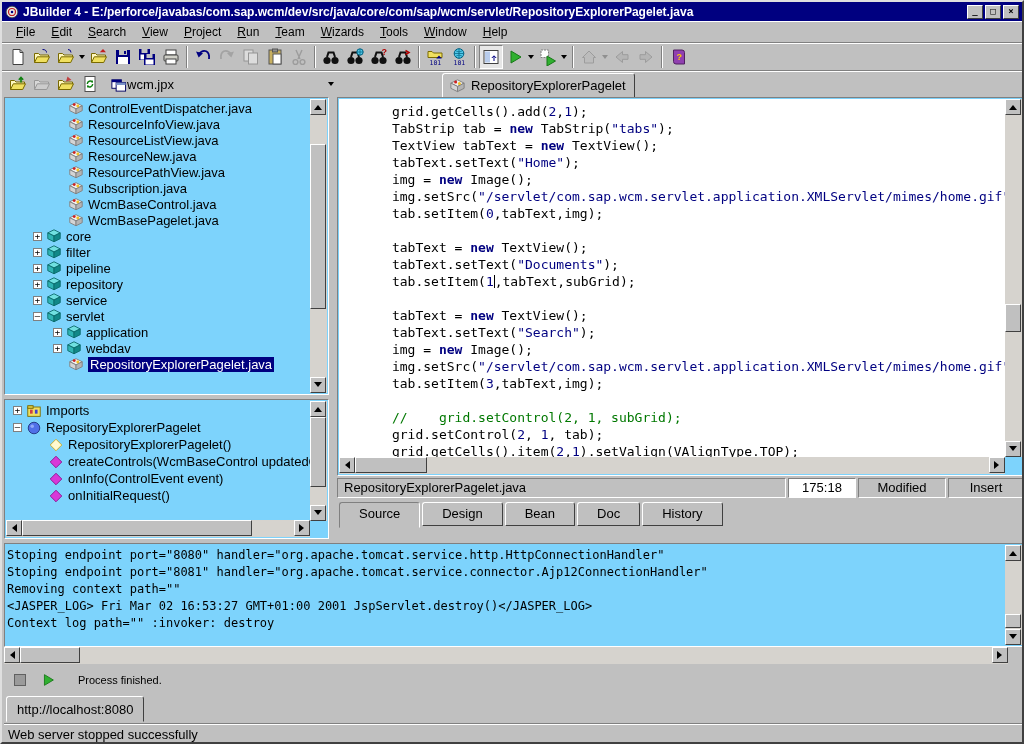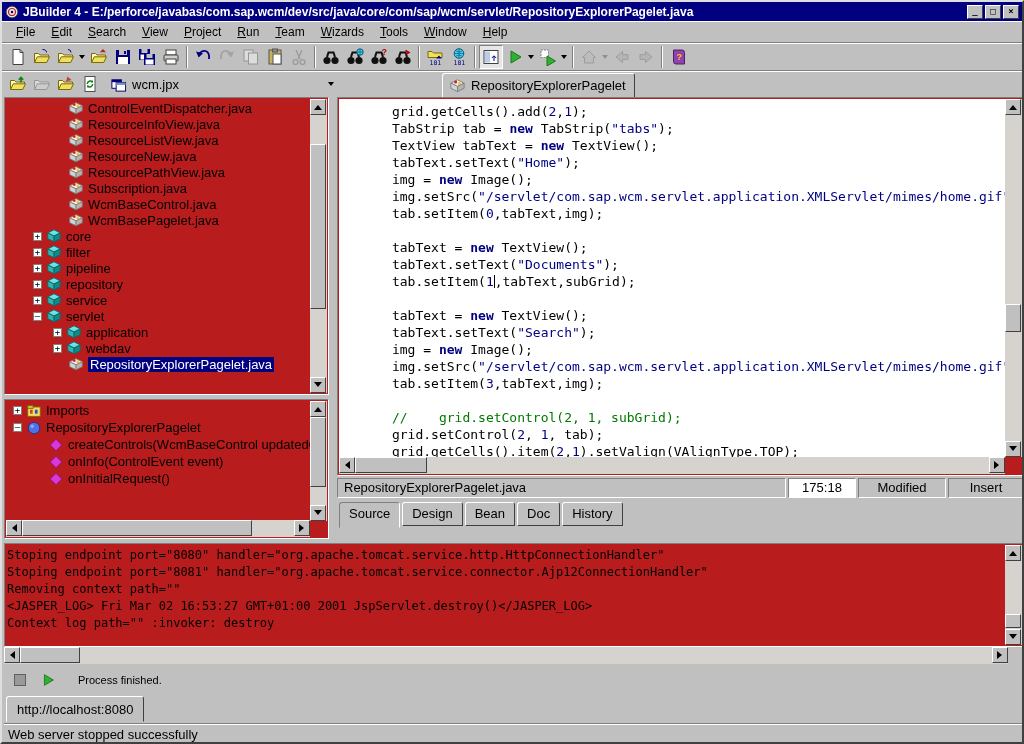--- a/index.html
+++ b/index.html
@@ -31,30 +31,30 @@
           border:1px solid transparent; flex:none; }
   .tbtn.pressed { border-color:#808080 #fff #fff #808080; background:#e6e6e6; }
   .tbtn.disabled svg { filter:grayscale(1) opacity(0.45); }
   .dd { width:0; height:0; border:3px solid transparent; border-top:4px solid #000; margin:3px 2px 0 1px; }
   .dd.disabled { border-top-color:#909090; }
   .tsep { width:2px; height:22px; margin:0 3px; border-left:1px solid #808080; border-right:1px solid #ffffff; flex:none; }
   .icon svg { display:block; }
 
   
   .proj-combo { display:flex; align-items:center; margin-left:8px; width:226px; }
-  .proj-combo .lbl { margin-left:5px; font-size:13px; }
+  .proj-combo .lbl { font-size:13px; }
   .combo-arrow { margin-left:auto; }
 
   
   .file-tab { position:absolute; left:440px; top:2px; height:25px; display:flex; align-items:center; gap:5px;
               padding:0 8px 0 6px; background:#c0c0c0; border:1px solid; border-color:#fff #404040 transparent #fff;
               border-radius:3px 3px 0 0; font-size:13px; }
 
   
-  .pane { position:absolute; background:#b91c1c; border:1px solid; border-color:#808080 #fff #fff #808080; overflow:hidden; }
+  .pane { position:absolute; background:#7dd3fc; border:1px solid; border-color:#808080 #fff #fff #808080; overflow:hidden; }
   #project-tree { left:2px; top:95px; width:325px; height:298px; }
   #structure-pane { left:2px; top:397px; width:325px; height:140px; }
   #editor-pane { left:335px; top:95px; width:687px; height:379px; }
   .vsplit { position:absolute; left:327px; top:95px; width:8px; height:442px; background:#c0c0c0; }
   .hsplit { position:absolute; left:2px; top:393px; width:325px; height:4px; background:#c0c0c0; }
 
   
   .tree-row { display:flex; align-items:center; height:16px; white-space:nowrap; font-size:13px; color:#000; }
   #structure-pane .tree-row { height:17px; }
   .expander { width:9px; height:9px; background:#fff; border:1px solid #808080; flex:none;
@@ -92,21 +92,21 @@
   .file-status { position:absolute; left:335px; top:476px; width:687px; height:20px; display:flex; gap:2px; font-size:13px; }
   .fs-cell { border:1px solid; border-color:#808080 #fff #fff #808080; padding:1px 6px; height:20px;
              white-space:nowrap; overflow:hidden; }
   .fs-name { flex:1; }
   .fs-pos { width:68px; background:#fff; text-align:center; }
   .fs-mod { width:88px; text-align:center; }
   .fs-ins { width:76px; text-align:center; }
 
   
   .view-tabs { position:absolute; left:337px; top:498px; height:26px; display:flex; align-items:flex-end; gap:2px; font-size:13px; }
-  .view-tab { padding:3px 9px 4px; border:1px solid; border-color:#fff #404040 #404040 #fff; border-radius:3px 3px 0 0; background:#c0c0c0; }
+  .view-tab { padding:3px 19px 4px; border:1px solid; border-color:#fff #404040 #404040 #fff; border-radius:3px 3px 0 0; background:#c0c0c0; }
   .view-tab.active { border-color:#808080 #fff #c0c0c0 #808080; background:#c0c0c0; padding-bottom:6px; margin-bottom:-2px; }
 
   
   #console { left:2px; top:541px; width:1020px; height:104px; }
   #console-text { position:absolute; left:2px; top:3px; right:18px; bottom:0; overflow:hidden;
                   font-family:"DejaVu Sans Mono","Liberation Mono",monospace; font-size:12px; line-height:17px; white-space:pre; }
   .console-hsb { left:2px; top:645px; width:1004px; }
   
   .process-row { position:absolute; left:2px; top:663px; width:1020px; height:30px; display:flex; align-items:center; gap:14px; padding-left:10px; }
   .stop-square { width:12px; height:12px; background:#9a9a9a; border:1px solid #606060; }
@@ -704,20 +704,30 @@
         <div class="tree-row">
           <span class="tree-spacer" style="width: 6px;"></span>
           <span class="expander">–</span>
           <span class="icon tree-icon">
             <svg viewBox="0 0 18 18" width="16" height="16">
               <circle cx="9" cy="9" r="6.5" fill="#5070e8" stroke="#203080"></circle>
               <circle cx="7" cy="7" r="2" fill="#90a8f8"></circle>
             </svg>
           </span>
           <span class="tree-label">RepositoryExplorerPagelet</span>
+        </div>
+        <div class="tree-row">
+          <span class="tree-spacer" style="width: 26px;"></span>
+          <span class="tree-spacer" style="width: 15px;"></span>
+          <span class="icon tree-icon">
+            <svg viewBox="0 0 18 18" width="16" height="16">
+              <path d="M9 2.5L15.5 9 9 15.5 2.5 9z" fill="#fffad0" stroke="#c8a820"></path>
+            </svg>
+          </span>
+          <span class="tree-label">RepositoryExplorerPagelet()</span>
         </div>
         <div class="tree-row">
           <span class="tree-spacer" style="width: 26px;"></span>
           <span class="tree-spacer" style="width: 15px;"></span>
           <span class="icon tree-icon">
             <svg viewBox="0 0 18 18" width="16" height="16">
               <path d="M9 2.5L15.5 9 9 15.5 2.5 9z" fill="#d838d8" stroke="#8a108a"></path>
             </svg>
           </span>
           <span class="tree-label">createControls(WcmBaseControl updatedCo</span>

